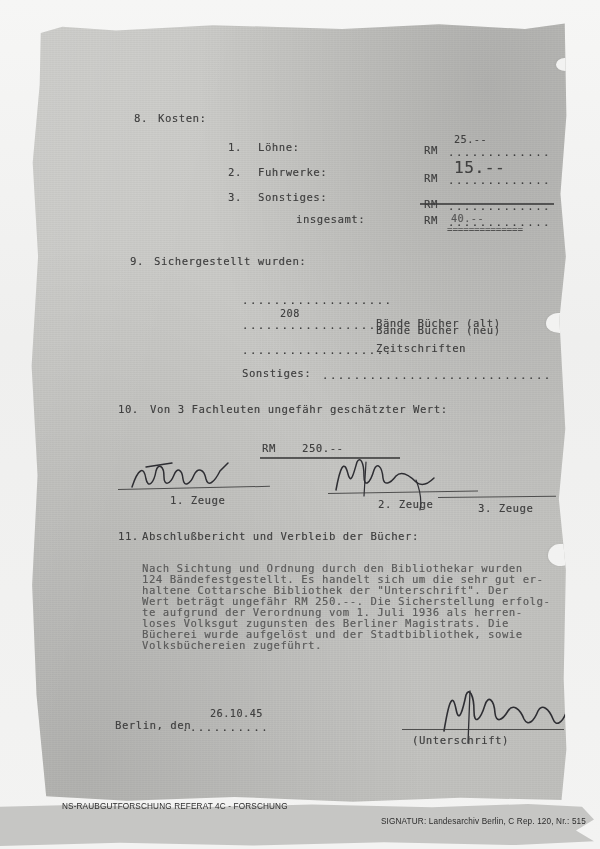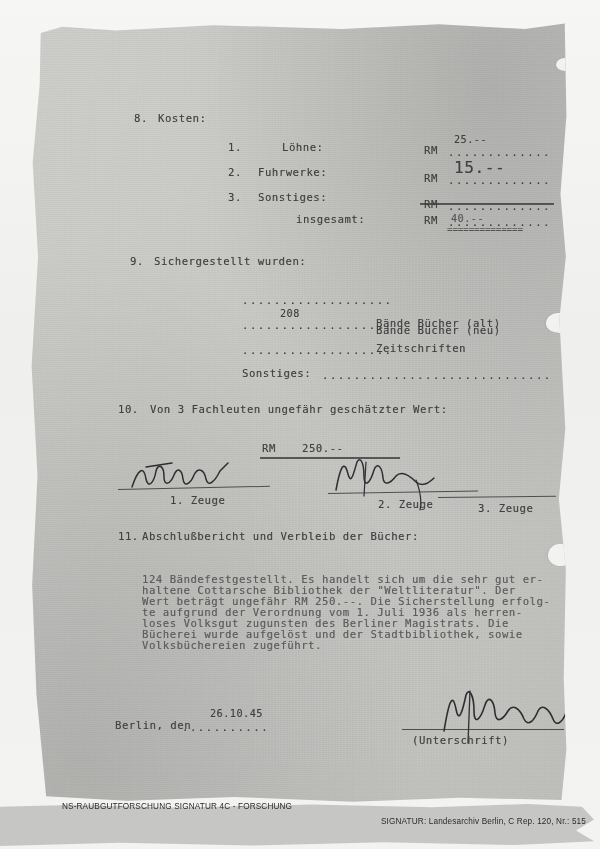--- a/index.html
+++ b/index.html
@@ -152,21 +152,21 @@
   <div class="sheet">
     <div class="grain"></div>
     <div class="shade"></div>
 
     <div class="typed">
 
       <div class="ln" style="left:104px; top:90px;">8.</div>
       <div class="ln" style="left:128px; top:90px;">Kosten:</div>
 
       <div class="ln" style="left:198px; top:119px;">1.</div>
-      <div class="ln" style="left:228px; top:119px;margin-left:24px;">Löhne:</div>
+      <div class="ln" style="left:228px; top:119px;">Löhne:</div>
       <div class="ln" style="left:394px; top:122px;">RM</div>
       <div class="ln" style="left:424px; top:112px; font-size:10px;">25.--</div>
       <div class="ln dots" style="left:418px; top:124px;">.............</div>
 
       <div class="ln" style="left:198px; top:144px;">2.</div>
       <div class="ln" style="left:228px; top:144px;">Fuhrwerke:</div>
       <div class="ln" style="left:394px; top:150px;">RM</div>
       <div class="ln" style="left:424px; top:140px; font-size:16px;">15.--</div>
       <div class="ln dots" style="left:418px; top:152px;">.............</div>
 
@@ -227,22 +227,23 @@
       </div>
       <div class="sigline" style="left:298px; top:471px; width:150px; transform:rotate(-1deg);"></div>
       <div class="ln" style="left:348px; top:476px;">2. Zeuge</div>
 
       <div class="sigline" style="left:408px; top:475px; width:118px; transform:rotate(-0.6deg);"></div>
       <div class="ln" style="left:448px; top:480px;">3. Zeuge</div>
 
       <div class="ln" style="left:88px; top:508px;">11.</div>
       <div class="ln" style="left:112px; top:508px;">Abschlußbericht und Verbleib der Bücher:</div>
 
+      <div class="ln dim" style="left:112px; top:540px;">Nach Sichtung und Ordnung durch den Bibliothekar wurden</div>
       <div class="ln dim" style="left:112px; top:551px;">124 Bändefestgestellt. Es handelt sich um die sehr gut er-</div>
-      <div class="ln dim" style="left:112px; top:562px;">haltene Cottarsche Bibliothek der "Weltliteratur". Der</div>
+      <div class="ln dim" style="left:112px; top:562px;">haltene Cottarsche Bibliothek der "Unterschrift". Der</div>
       <div class="ln dim" style="left:112px; top:573px;">Wert beträgt ungefähr RM 250.--. Die Sicherstellung erfolg-</div>
       <div class="ln dim" style="left:112px; top:584px;">te aufgrund der Verordnung vom 1. Juli 1936 als herren-</div>
       <div class="ln dim" style="left:112px; top:595px;">loses Volksgut zugunsten des Berliner Magistrats. Die</div>
       <div class="ln dim" style="left:112px; top:606px;">Bücherei wurde aufgelöst und der Stadtbibliothek, sowie</div>
       <div class="ln dim" style="left:112px; top:617px;">Volksbüchereien zugeführt.</div>
 
       <div class="ln" style="left:72px; top:697px;padding-left:13px;">Berlin, den</div>
       <div class="ln dots" style="left:152px; top:699px;">...........</div>
       <div class="ln" style="left:180px; top:686px; font-size:10px;">26.10.45</div>
 
@@ -261,18 +262,18 @@
     </div>
 
     <div class="notch n1"></div>
     <div class="notch n2"></div>
     <div class="notch n3"></div>
   </div>
 
   <div class="footer-band"></div>
 
   <div class="footer-txt" id="footer-left">
-    <div>NS-RAUBGUTFORSCHUNG SIGNATUR 4C - FORSCHUNG</div>
+    <div>NS-RAUBGUTFORSCHUNG REFERAT 4C - FORSCHUNG</div>
   </div>
 
   <div class="footer-txt" id="footer-right">SIGNATUR: Landesarchiv Berlin, C Rep. 120, Nr.: 515</div>
 
 </div>
 
 </body></html>

